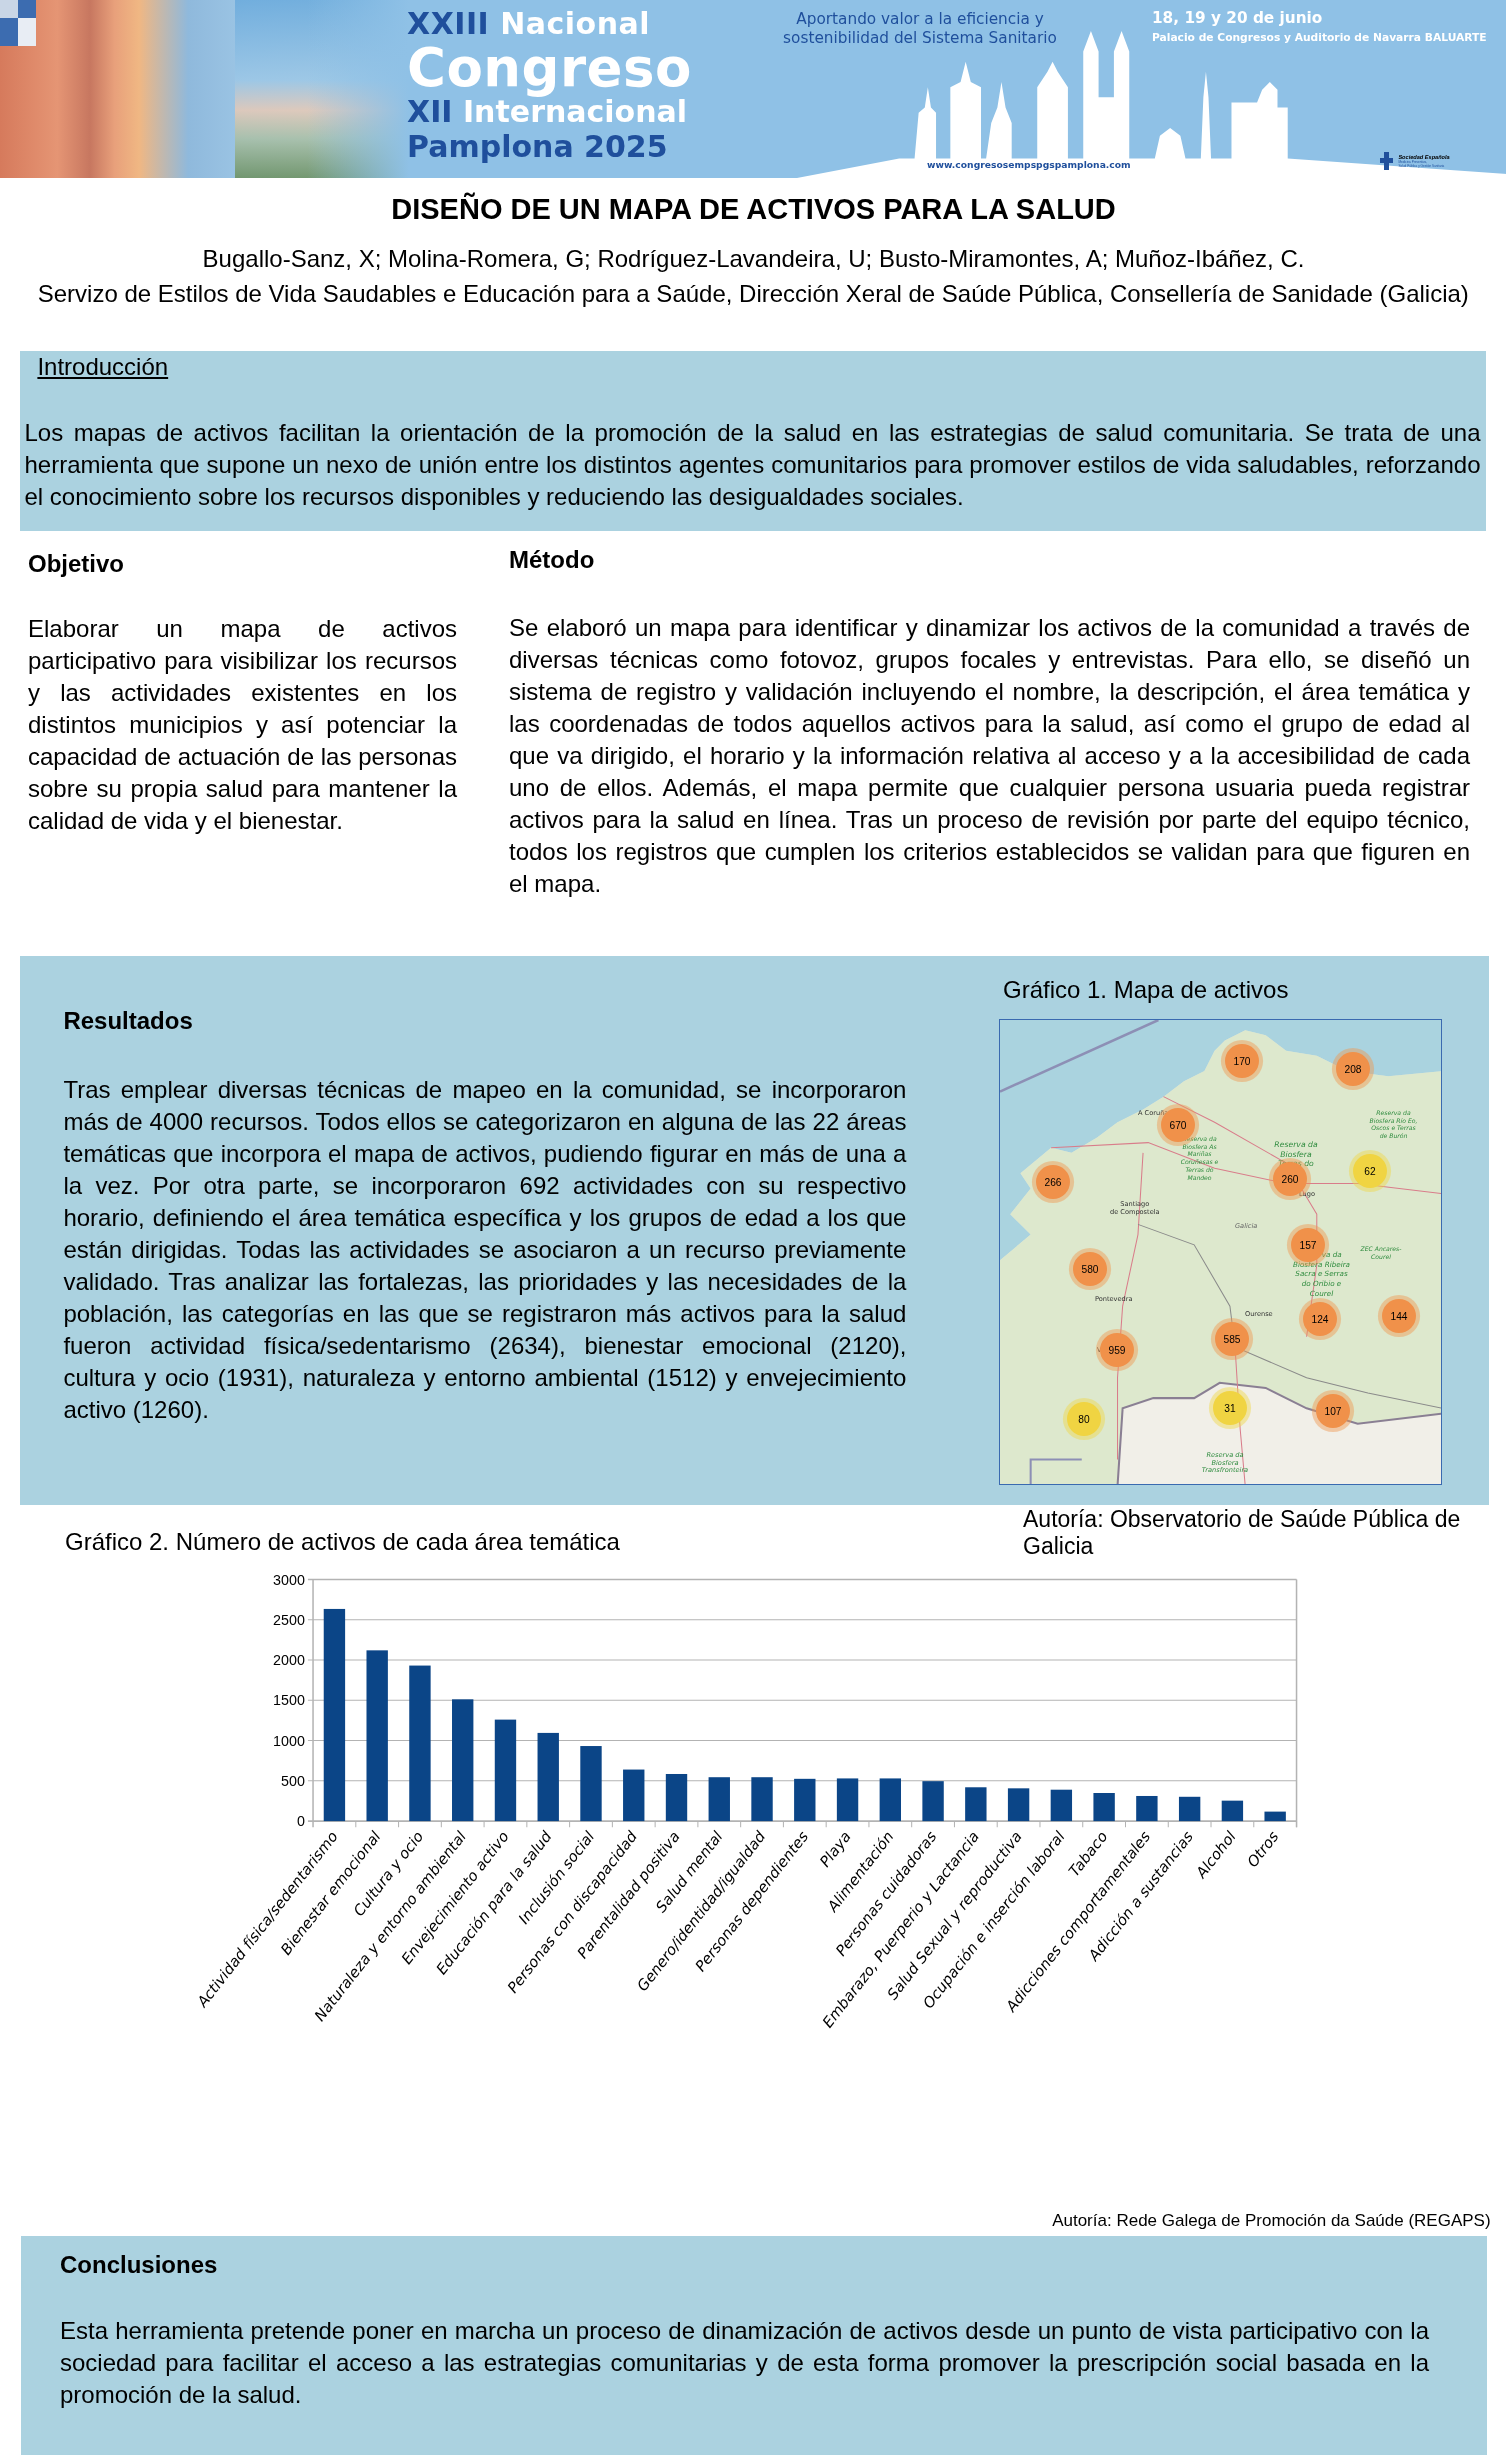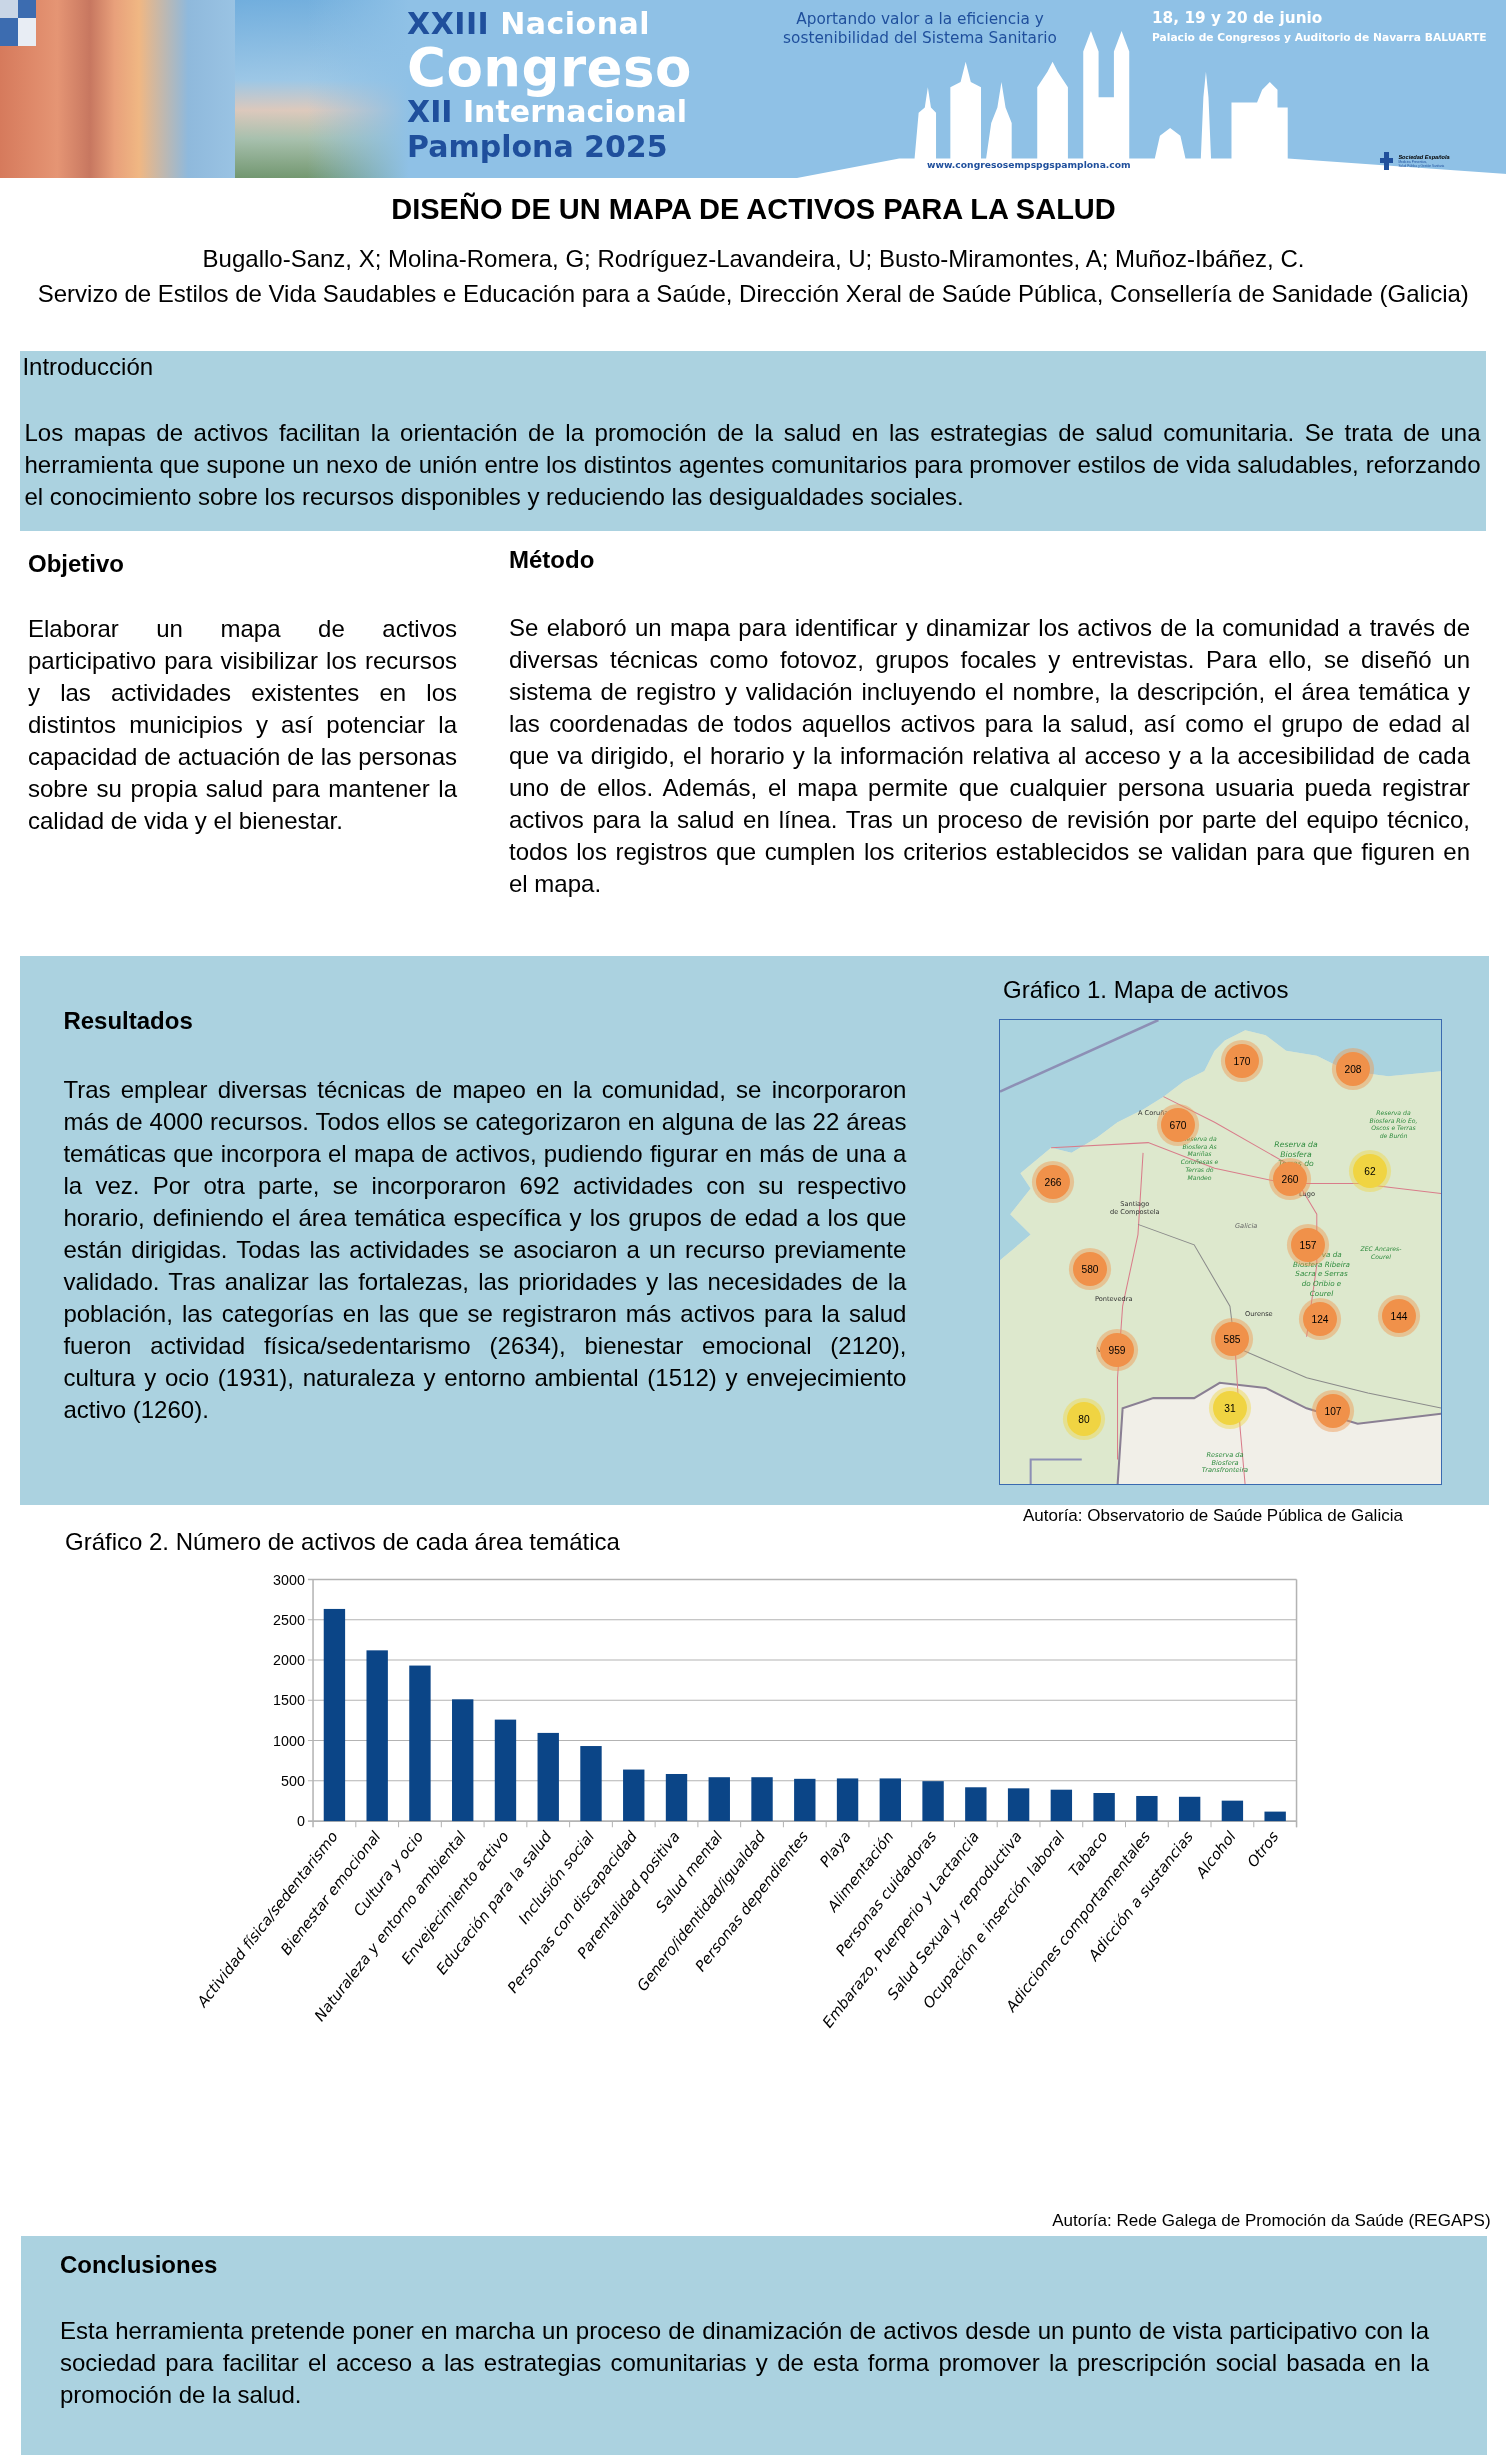--- a/index.html
+++ b/index.html
@@ -47,41 +47,41 @@
   .poster-title { position:absolute; left:0; width:1507px; top: 193px; text-align:center; font-size: 29px; font-weight: bold; }
   .authors { position:absolute; left:0; width:1507px; top: 245px; text-align:center; font-size: 24px; }
   .affiliation { position:absolute; left: 15.3px; width: 1476px; top: 278px; text-align:center; font-size: 24px; line-height: 32px; }
 
   
   .box { position:absolute; background: #abd2e0; }
   .sec-h { font-weight: bold; font-size: 24px; }
   .p { font-size: 24px; line-height: 32px; text-align: justify; }
 
   .intro { left: 20.4px; top: 351px; width: 1466px; height: 180px; }
-  .intro .sec-h { position:absolute; left: 2px; top: 2px; font-weight:normal; }
+  .intro .sec-h { position:absolute; left: 17px; top: 2px; font-weight:normal;text-decoration:underline; }
   .intro .p { position:absolute; left: 4.1px; top: 66px; width: 1456px; }
 
   .objetivo-h { position:absolute; left: 28px; top: 550px; }
   .objetivo-p { position:absolute; left: 28px; top: 613px; width: 429px; }
   .metodo-h { position:absolute; left: 509px; top: 546px; }
   .metodo-p { position:absolute; left: 509px; top: 612px; width: 961px; }
 
   .results { left: 20.4px; top: 956px; width: 1469px; height: 549px; }
   .results .sec-h { position:absolute; left: 43px; top: 51px; }
   .results .p { position:absolute; left: 43px; top: 118px; width: 843px; }
   .map-title { position:absolute; left: 1003px; top: 976px; font-size: 24px; }
   .map { position:absolute; left: 999px; top: 1019px; width: 443px; height: 466px; border: 1px solid #3a6ab0; background: #aad3df; overflow:hidden; }
   .map svg { position:absolute; left:0; top:0; }
   .cluster { position:absolute; width: 34px; height: 34px; margin-left:-17px; margin-top:-17px; border-radius:50%;
     display:flex; align-items:center; justify-content:center; font-size: 10.2px; color:#000; font-family:"Liberation Sans", sans-serif; }
   .cluster.orange { background: #f0914a; box-shadow: 0 0 0 4.1px rgba(240,150,80,.45); }
   .cluster.yellow { background: #f0d442; box-shadow: 0 0 0 4.1px rgba(240,215,70,.45); }
   .map-label { position:absolute; font-family:"DejaVu Sans", sans-serif; font-size: 6.6px; color:#333; text-align:center; line-height: 7.7px; }
   .map-label.green { color:#2e8b3e; font-style: italic; font-size: 6.1px; }
-  .map-credit { position:absolute; left: 1023px; top: 1506px; font-size: 17px; }
+  .map-credit { position:absolute; left: 1023px; top: 1506px; font-size: 23px; }
 
   
   .chart-title { position:absolute; left: 65px; top: 1528px; font-size: 24px; }
   .chart { position:absolute; left: 194px; top: 1564px; width: 1124px; height: 644px; }
   .chart-credit { position:absolute; right: 16.4px; top: 2211px; font-size: 17px; text-align: right; }
 
   .concl { left: 21px; top: 2236px; width: 1466px; height: 219px; }
   .concl .sec-h { position:absolute; left: 39px; top: 15.3px; }
   .concl .p { position:absolute; left: 39px; top: 79px; width: 1369px; }
 </style>

